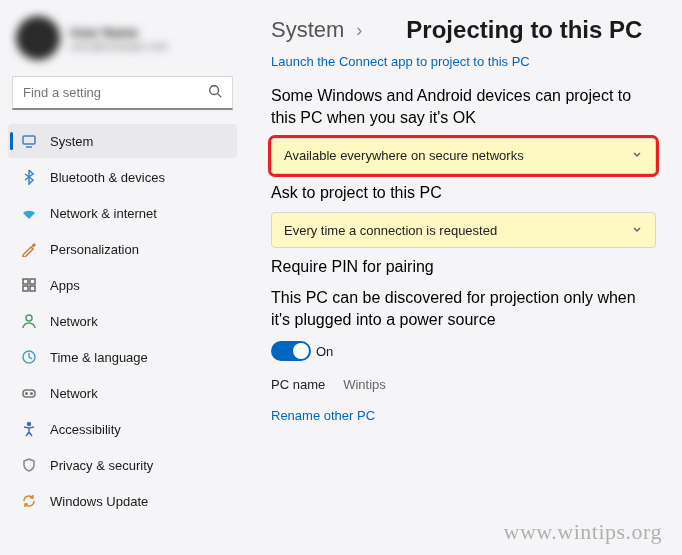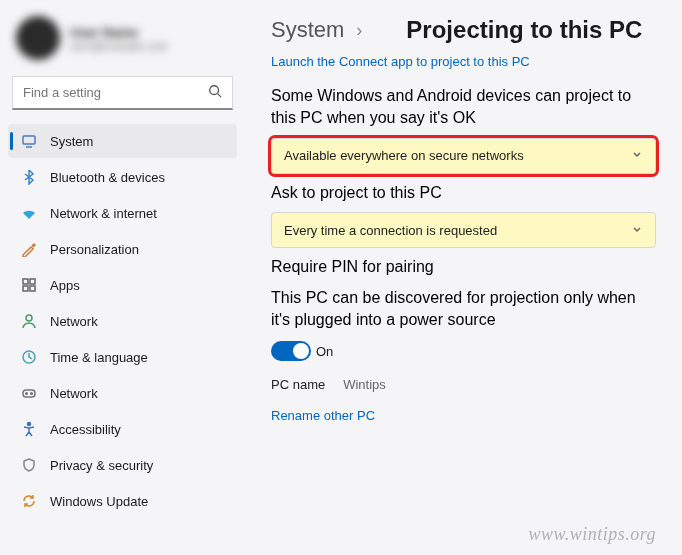--- a/index.html
+++ b/index.html
@@ -109,27 +109,26 @@
   }
   .toggle::after {
     content:""; position:absolute; right:2px; top:2px;
     width:16px; height:16px; border-radius:50%; background:#fff;
   }
   .pcname-row { display:flex; gap:18px; margin-bottom:16px; font-size:13px;}
   .pcname-lbl { color:#222; }
   .pcname-val { color:#666; }
   .watermark {
     position:absolute;
-    right:26px; bottom:10px;
-    font-size:18px;
+    right:20px; bottom:10px;
+    font-size:22px;
     color:rgba(120,120,120,0.55);
     font-family: Georgia, serif;
     letter-spacing:0.5px;
     pointer-events:none;
-    font-style:italic;
   }
 </style>
 </head>
 <body>
 
 <div class="container">
 
   <aside class="sidebar">
     <div class="profile">
       <div class="avatar"></div>

